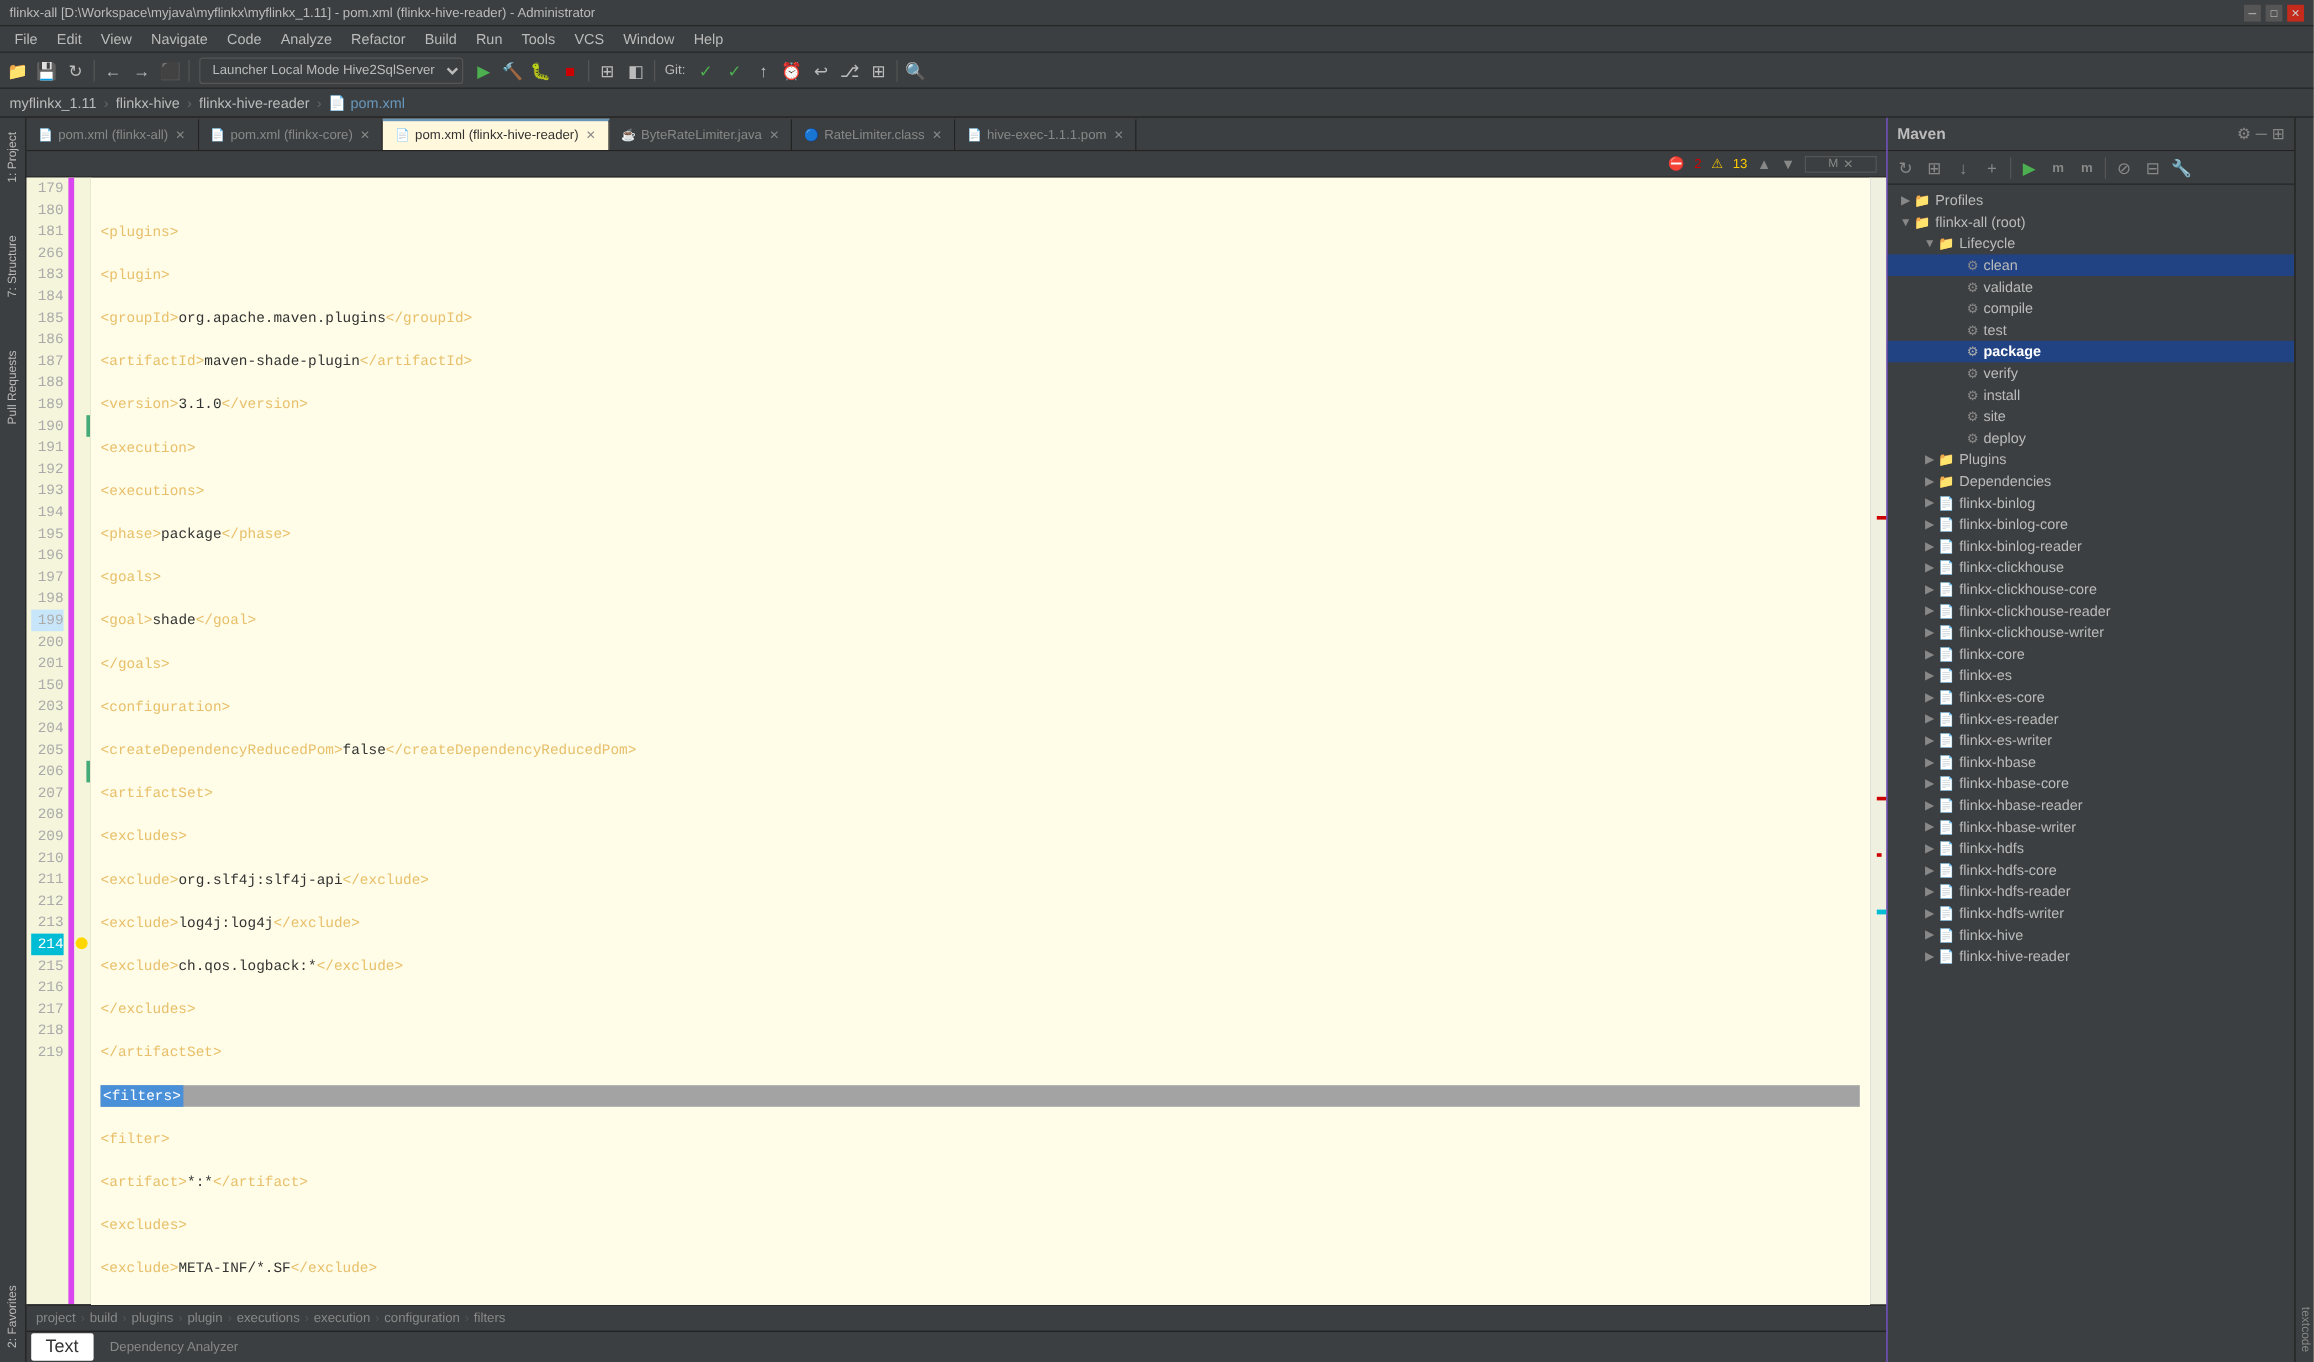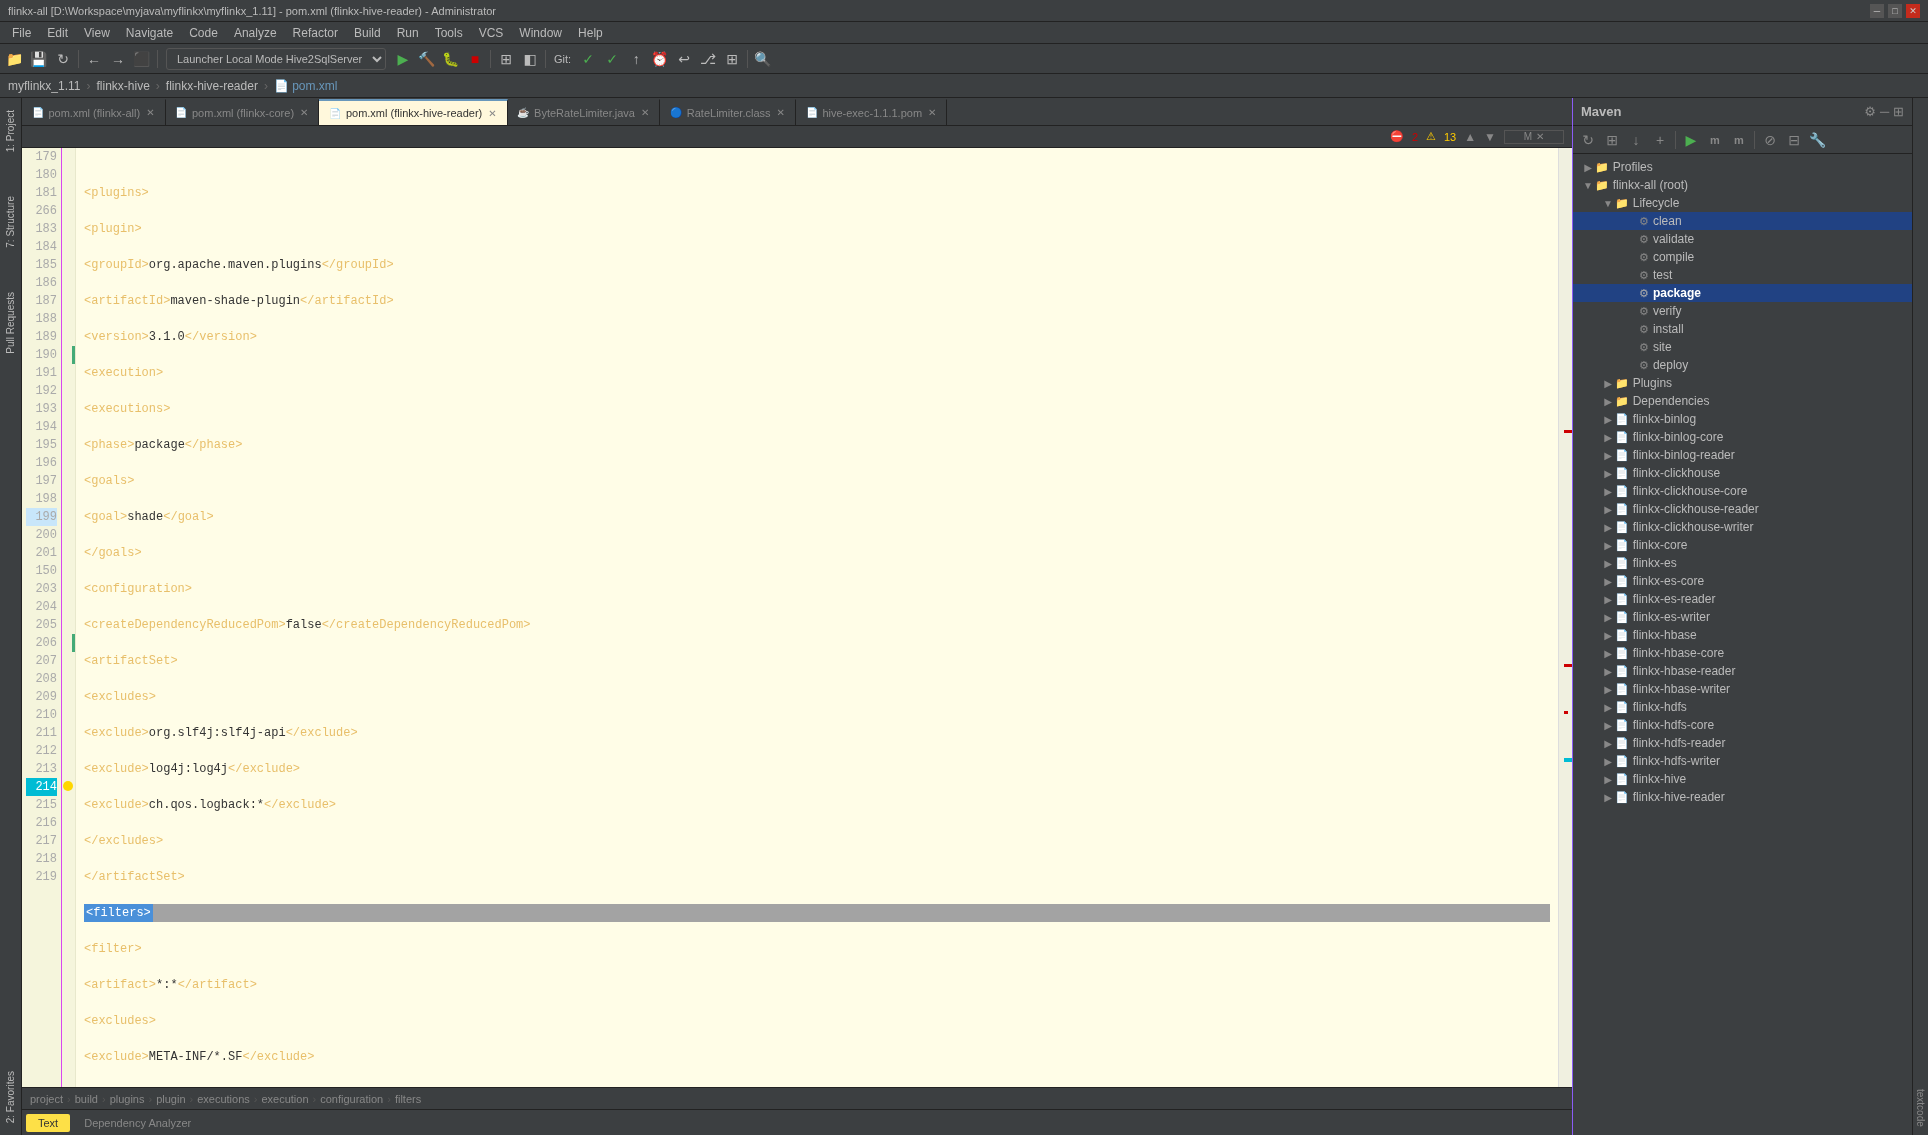--- a/index.html
+++ b/index.html
@@ -190,21 +190,21 @@
       <button style="background:none;border:none;color:#888;cursor:pointer;font-size:12px;">▼</button>
       <div style="background:#3c3f41; border:1px solid #555; width:60px; height:14px; display:flex; align-items:center; justify-content:center; font-size:10px; color:#888; gap:4px;">
         <span>M</span>
         <span style="cursor:pointer;">✕</span>
       </div>
     </div>
 
     <div style="flex:1; display:flex; overflow:hidden; background:#fffde7;">
 
       <div style="display:flex; flex-shrink:0;">
-        <div id="line-numbers" style="width:40px; background:#f5f5dc; color:#aaa; font-family:'Courier New',monospace; font-size:12px; line-height:18px; text-align:right; padding:0 4px; overflow:hidden; flex-shrink:0; user-select:none; border-right:1px solid #d946ef;">
+        <div id="line-numbers" style="width:40px; background:#f5f5dc; color:#aaa; font-family:'Courier New',monospace; font-size:12px; line-height:18px; text-align:right; padding:0 4px; overflow:hidden; flex-shrink:0; user-select:none; border-right:5px solid #d946ef;">
           <div class="line-num">179</div>
           <div class="line-num">180</div>
           <div class="line-num">181</div>
           <div class="line-num">266</div>
           <div class="line-num">183</div>
           <div class="line-num">184</div>
           <div class="line-num">185</div>
           <div class="line-num">186</div>
           <div class="line-num">187</div>
           <div class="line-num">188</div>
@@ -355,21 +355,21 @@
       <span style="cursor:pointer; color:#888;">executions</span>
       <span style="color:#555;">›</span>
       <span style="cursor:pointer; color:#888;">execution</span>
       <span style="color:#555;">›</span>
       <span style="cursor:pointer; color:#888;">configuration</span>
       <span style="color:#555;">›</span>
       <span style="cursor:pointer; color:#888;">filters</span>
     </div>
 
     <div id="bottom-tabs" style="background:#3c3f41; height:26px; display:flex; align-items:center; padding:0 4px; border-top:1px solid #222; gap:2px;">
-      <div style="padding:3px 12px; font-size:11px; color:#333; cursor:pointer; background:#fde047; border-radius:2px;">Text</div>
+      <div style="padding:3px 12px; font-size:15px; color:#333; cursor:pointer; background:#ffffff; border-radius:2px;">Text</div>
       <div style="padding:3px 12px; font-size:11px; color:#888; cursor:pointer;">Dependency Analyzer</div>
     </div>
 
   </div>
 
   <div id="maven-panel" style="width:340px; background:#3c3f41; border-left:1px solid #8b5cf6; display:flex; flex-direction:column; overflow:hidden;">
     <div style="background:#3c3f41; height:28px; display:flex; align-items:center; padding:0 8px; border-bottom:1px solid #222; font-size:13px; color:#bbb; font-weight:bold; justify-content:space-between;">
       <span>Maven</span>
       <div style="display:flex; gap:4px; align-items:center;">
         <button style="background:none;border:none;color:#888;cursor:pointer;font-size:13px;">⚙</button>

